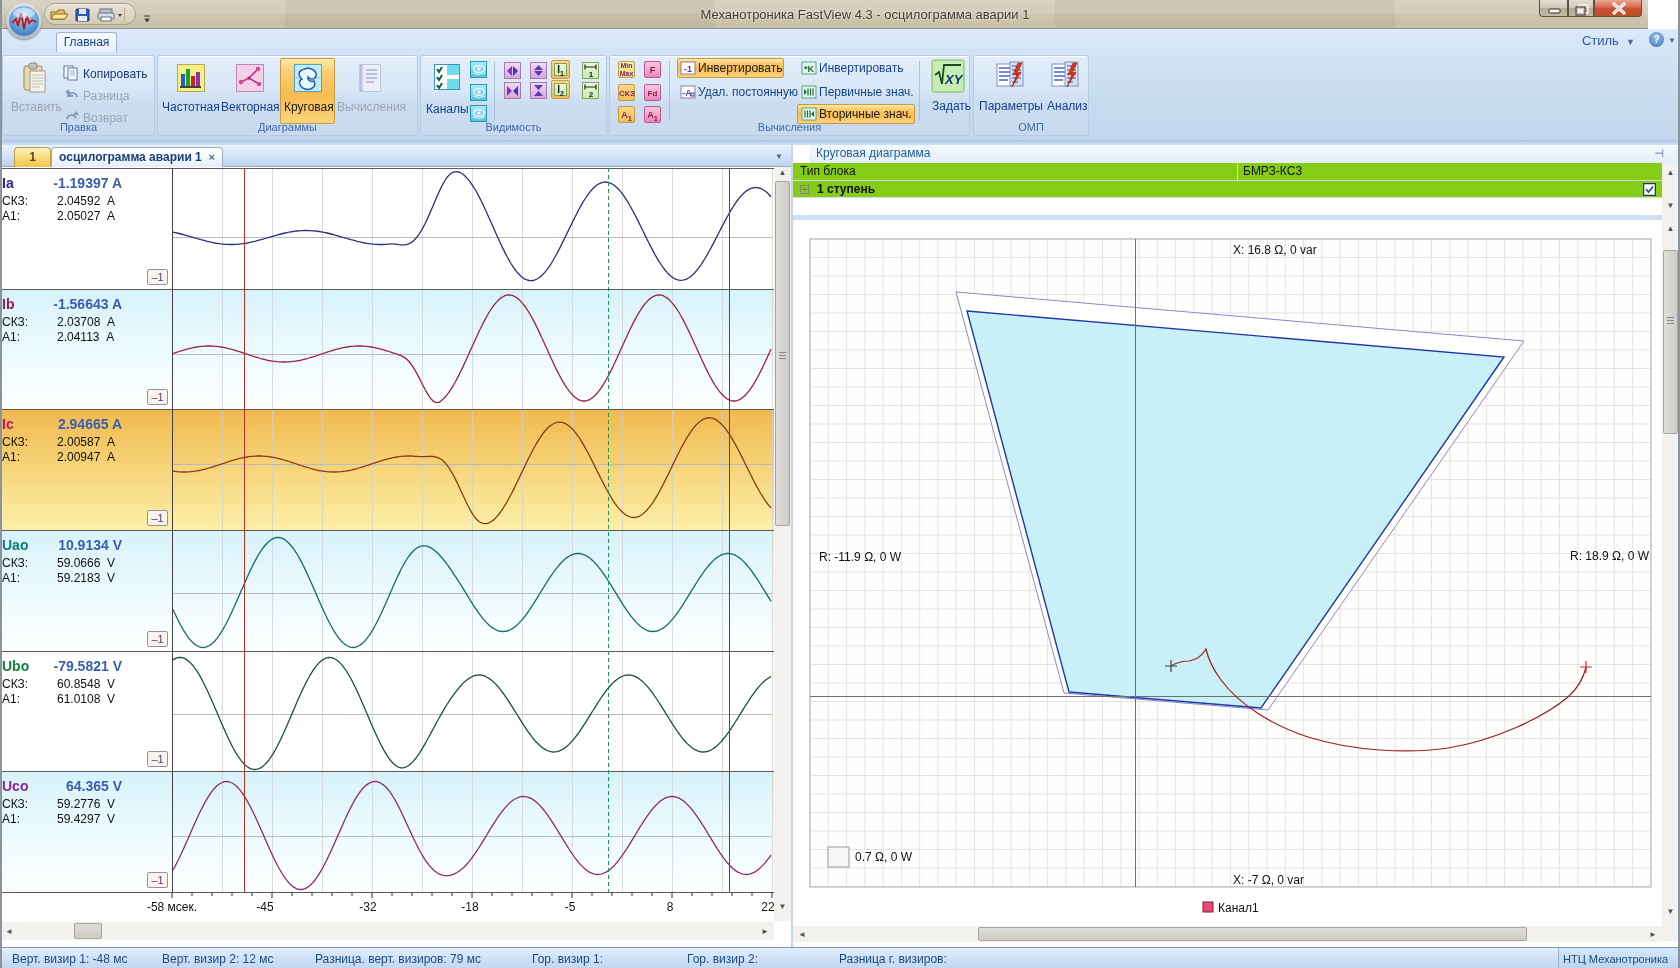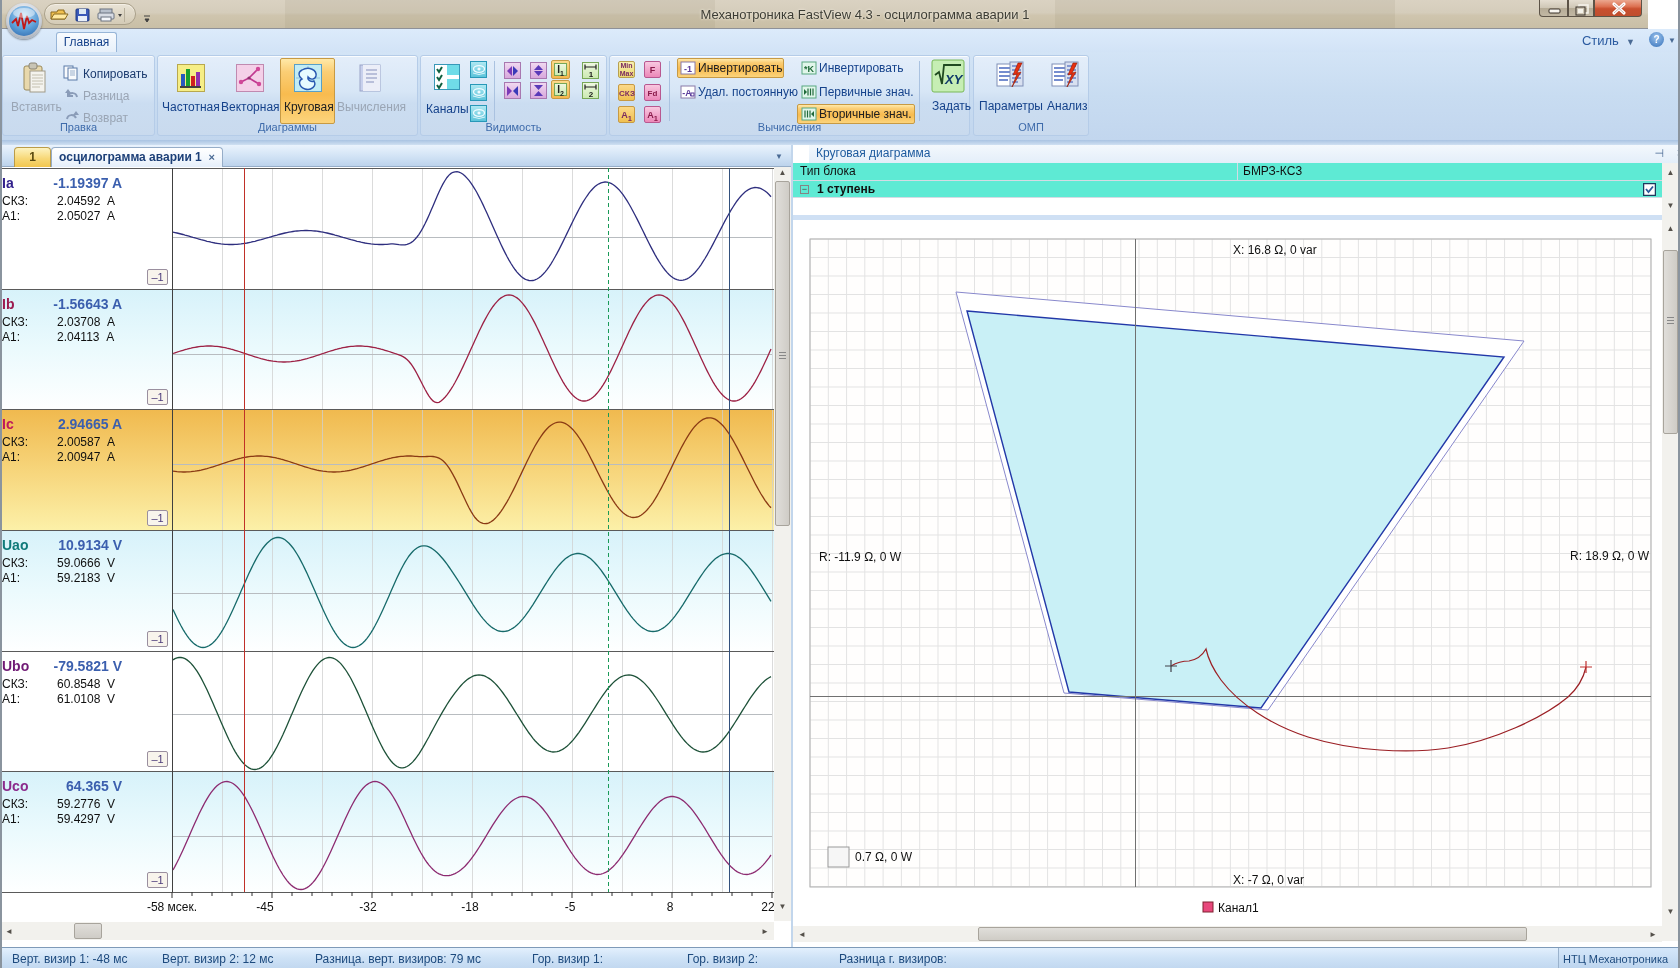--- a/index.html
+++ b/index.html
@@ -69,21 +69,21 @@
 
 .sb{position:absolute;background:#f2f1ed}
 .sbthumb{position:absolute;background:linear-gradient(90deg,#e0deda,#cfccc6);border:1px solid #a8a49c;border-radius:2px}
 .sbthumbh{position:absolute;background:linear-gradient(180deg,#e0deda,#cfccc6);border:1px solid #a8a49c;border-radius:2px}
 .arr{position:absolute;font-size:8px;color:#54504a;text-align:center}
 
 .rpanel{position:absolute;left:793px;top:145px;width:887px;height:802px;background:#fff}
 .rphead{position:absolute;left:16px;top:0;width:887px;height:32px;
  background:linear-gradient(180deg,#f3f8fd,#d8e7f6);border-bottom:1px solid #c2d4e8;
  font-size:12px;color:#1d5a9e;padding-left:7px;line-height:17px}
-.rtrow{position:absolute;left:0;width:869px;height:18px;border-bottom:1px solid #d4dbe4;font-size:12px;color:#101010;background:#5eead4}
+.rtrow{position:absolute;left:0;width:869px;height:18px;border-bottom:1px solid #d4dbe4;font-size:12px;color:#101010;background:#84cc16}
 .rtcol{position:absolute;left:444px;top:0;bottom:0;border-left:1px solid #d4dbe4;padding-left:5px;line-height:17px}
 .bluesep{position:absolute;left:0;top:70px;width:869px;height:5px;background:#cfe0f4}
 
 .status{position:absolute;left:0;top:947px;width:1680px;height:21px;
  background:linear-gradient(180deg,#e3f0fd 0%,#cee2f6 50%,#c2d8f0 100%);
  border-top:1px solid #7e9ab8;font-size:12px;color:#1d4a7e}
 .stxt{position:absolute;top:4px;white-space:nowrap}
 .brd{position:absolute;left:0;top:0;width:2px;height:968px;background:#8a949e;z-index:50}
 .brdr{position:absolute;right:0;top:0;width:2px;height:968px;background:#8a949e;z-index:50}
 </style></head>
@@ -412,21 +412,21 @@
     <div class="chlbl" style="top:163px">A1:<span style="position:absolute;left:55px">2.04113&nbsp;&nbsp;A</span></div>
     <div class="badge" style="left:147px;top:222px">–1</div>
     <div class="chlbl" style="top:249px"><span class="chname" style="color:#be185d">Ic</span><span class="chval" style="position:absolute;right:40px">2.94665 A</span></div>
     <div class="chlbl" style="top:268px">СКЗ:<span style="position:absolute;left:55px">2.00587&nbsp;&nbsp;A</span></div>
     <div class="chlbl" style="top:283px">A1:<span style="position:absolute;left:55px">2.00947&nbsp;&nbsp;A</span></div>
     <div class="badge" style="left:147px;top:343px">–1</div>
     <div class="chlbl" style="top:370px"><span class="chname" style="color:#0f7a7a">Uao</span><span class="chval" style="position:absolute;right:40px">10.9134 V</span></div>
     <div class="chlbl" style="top:389px">СКЗ:<span style="position:absolute;left:55px">59.0666&nbsp;&nbsp;V</span></div>
     <div class="chlbl" style="top:404px">A1:<span style="position:absolute;left:55px">59.2183&nbsp;&nbsp;V</span></div>
     <div class="badge" style="left:147px;top:464px">–1</div>
-    <div class="chlbl" style="top:491px"><span class="chname" style="color:#701a75">Ubo</span><span class="chval" style="position:absolute;right:40px">-79.5821 V</span></div>
+    <div class="chlbl" style="top:491px"><span class="chname" style="color:#15803d">Ubo</span><span class="chval" style="position:absolute;right:40px">-79.5821 V</span></div>
     <div class="chlbl" style="top:510px">СКЗ:<span style="position:absolute;left:55px">60.8548&nbsp;&nbsp;V</span></div>
     <div class="chlbl" style="top:525px">A1:<span style="position:absolute;left:55px">61.0108&nbsp;&nbsp;V</span></div>
     <div class="badge" style="left:147px;top:584px">–1</div>
     <div class="chlbl" style="top:611px"><span class="chname" style="color:#8c2a8c">Uco</span><span class="chval" style="position:absolute;right:40px">64.365 V</span></div>
     <div class="chlbl" style="top:630px">СКЗ:<span style="position:absolute;left:55px">59.2776&nbsp;&nbsp;V</span></div>
     <div class="chlbl" style="top:645px">A1:<span style="position:absolute;left:55px">59.4297&nbsp;&nbsp;V</span></div>
     <div class="badge" style="left:147px;top:705px">–1</div>
     <div class="sb" style="left:774px;top:0;width:17px;height:754px"></div>
     <div class="arr" style="left:774px;top:1px;width:17px">▲</div>
     <div class="sbthumb" style="left:775px;top:14px;width:15px;height:345px"></div>

